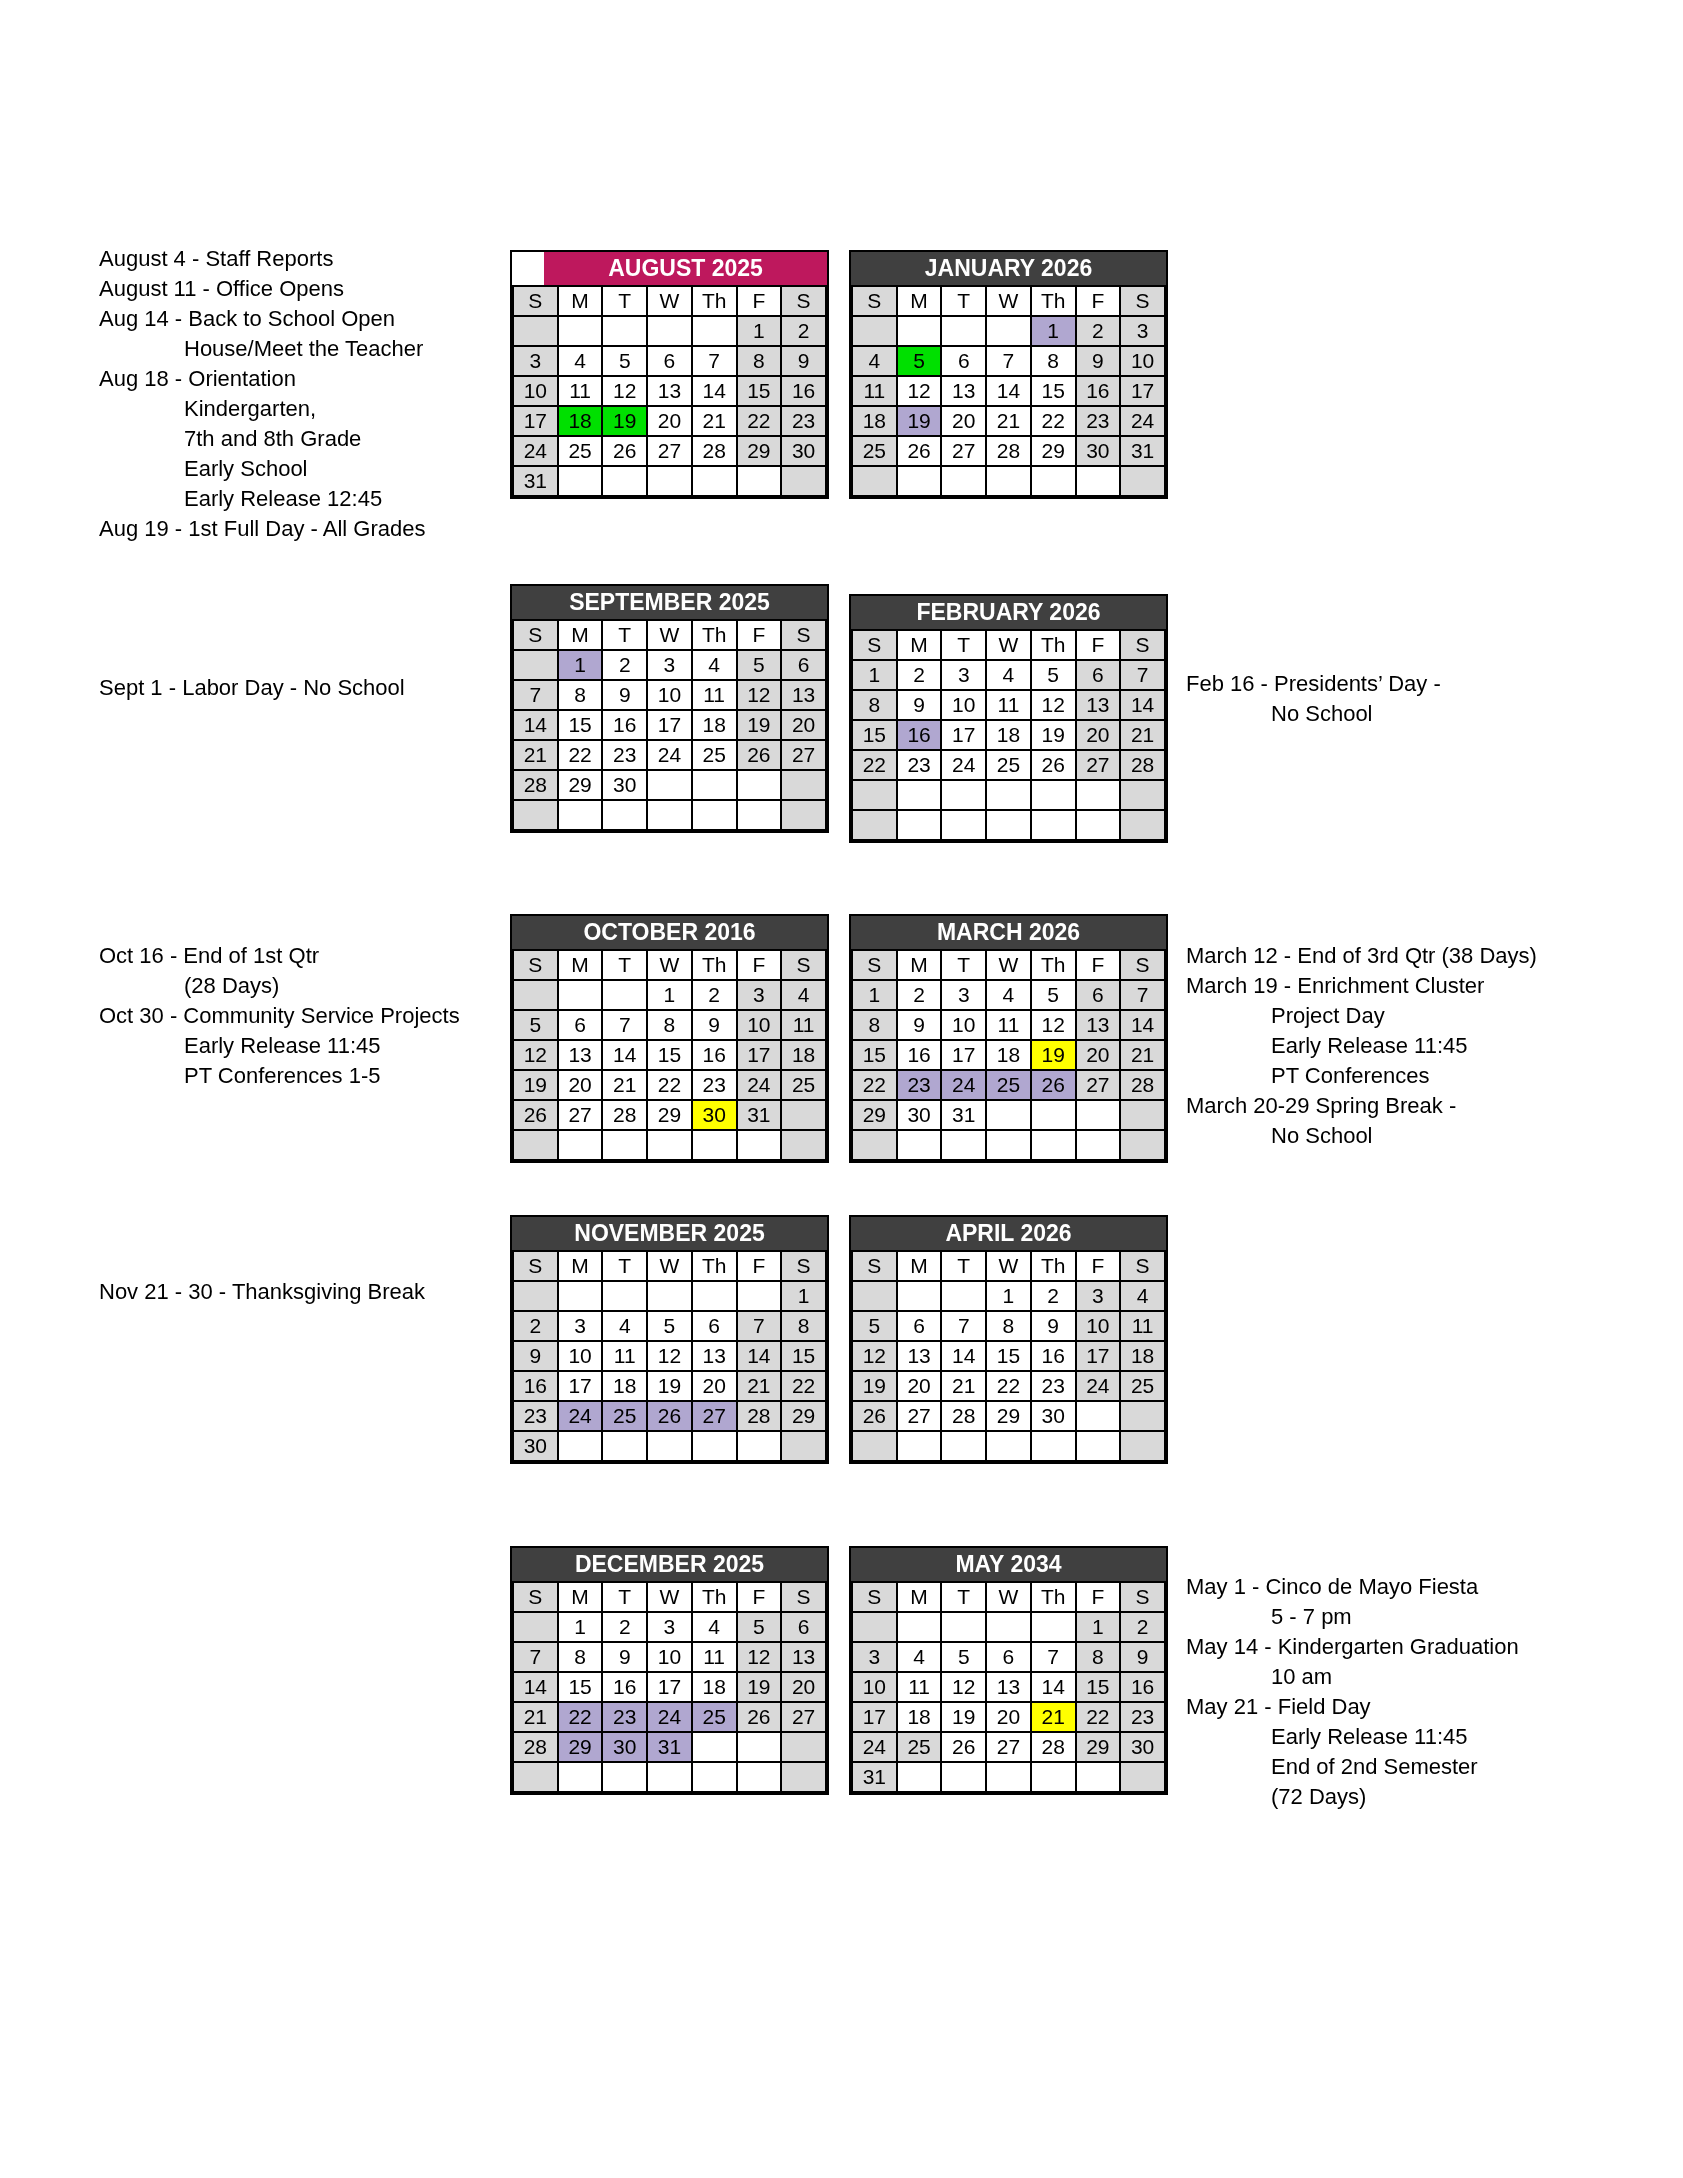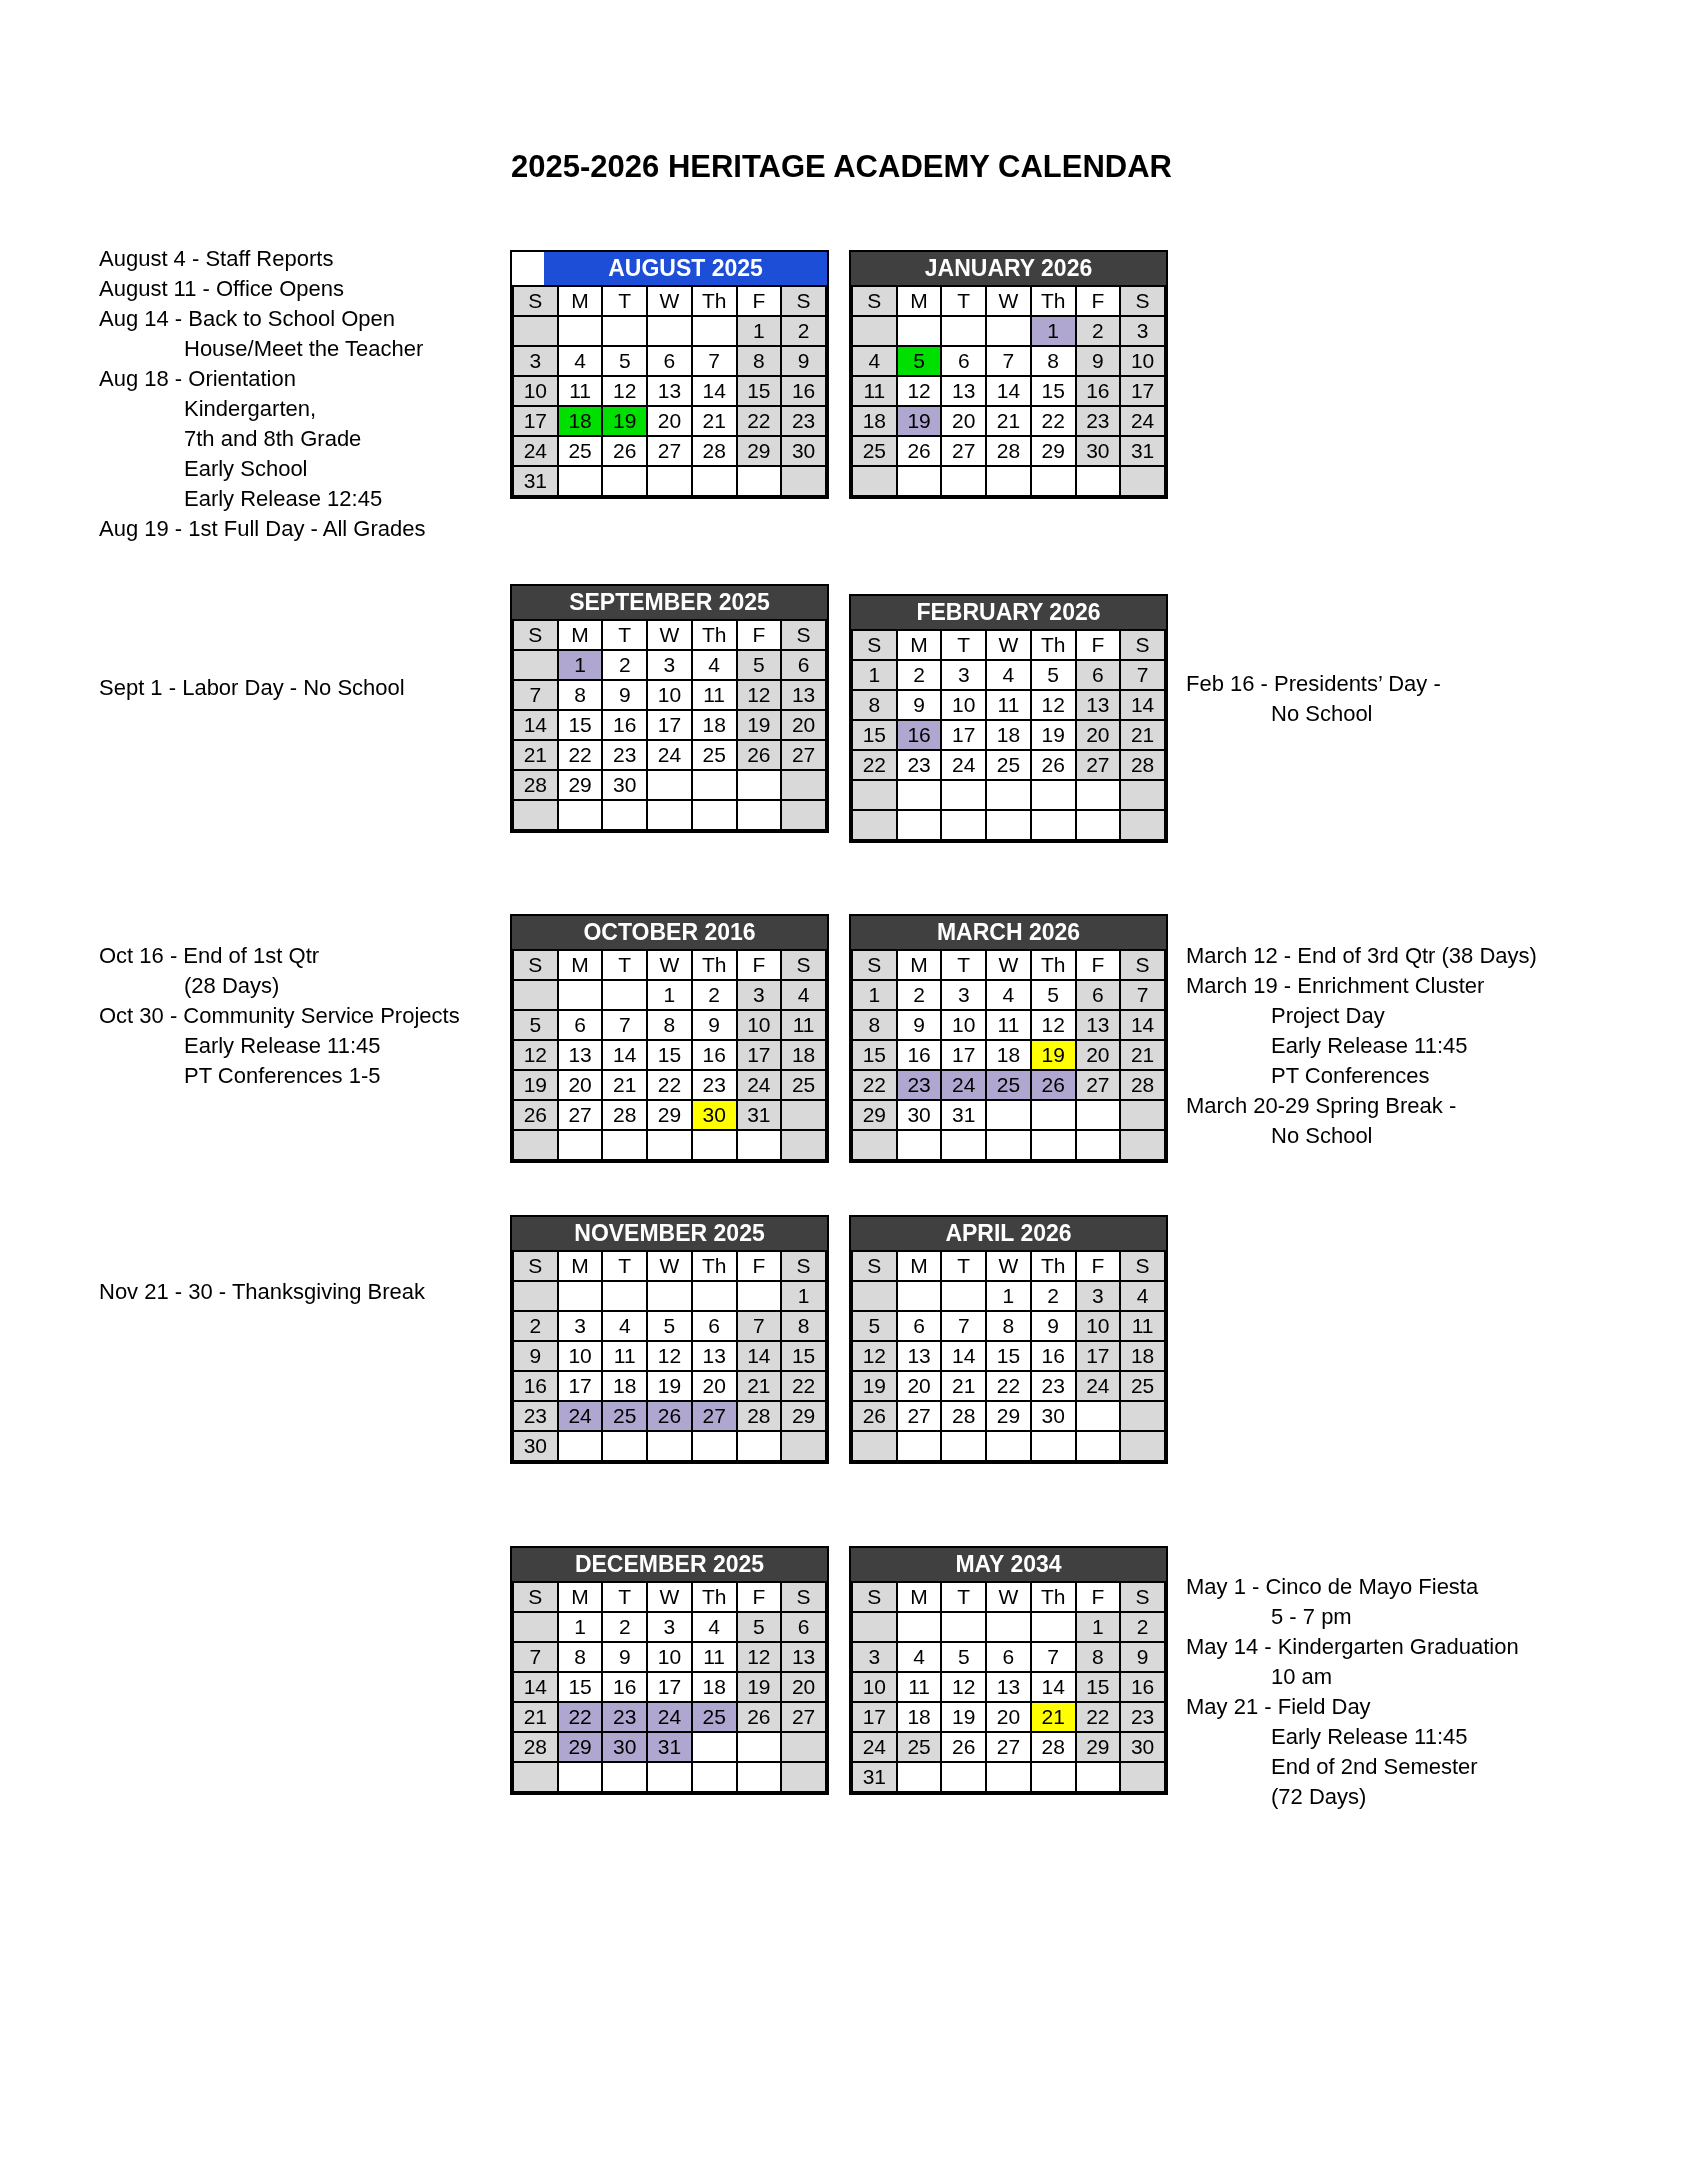--- a/index.html
+++ b/index.html
@@ -47,21 +47,20 @@
     border:2px solid #000; height:30px; padding:0;
     text-align:center; font-size:21px; color:#000;
   }
   .month-grid td.dow { font-size:21px; }
 </style>
 </head>
 <body>
 
 <div class="page">
 
-  <h1 class="title">2025-2026 HERITAGE ACADEMY CALENDAR</h1>
 
   <div class="notes" id="notes-august">
       <div class="note-line">August 4 - Staff Reports</div>
       <div class="note-line">August 11 - Office Opens</div>
       <div class="note-line">Aug 14 - Back to School Open</div>
       <div class="note-line ind">House/Meet the Teacher</div>
       <div class="note-line">Aug 18 - Orientation</div>
       <div class="note-line ind">Kindergarten,</div>
       <div class="note-line ind">7th and 8th Grade</div>
       <div class="note-line ind">Early School</div>
@@ -100,21 +99,21 @@
       <div class="note-line ind">5 - 7 pm</div>
       <div class="note-line">May 14 - Kindergarten Graduation</div>
       <div class="note-line ind">10 am</div>
       <div class="note-line">May 21 - Field Day</div>
       <div class="note-line ind">Early Release 11:45</div>
       <div class="note-line ind">End of 2nd Semester</div>
       <div class="note-line ind">(72 Days)</div>
     </div>
 
   <div class="cal" id="cal-august-2025">
-      <div class="month-bar" style="background: #1d4ed8; color: rgb(255, 255, 255); margin-left: 32px;">AUGUST 2025</div>
+      <div class="month-bar" style="background: #be185d; color: rgb(255, 255, 255); margin-left: 32px;">AUGUST 2025</div>
       <table class="month-grid">
         <tbody>
           <tr>
             <td class="dow" style="background: rgb(217, 217, 217);">S</td>
             <td class="dow" style="background: rgb(255, 255, 255);">M</td>
             <td class="dow" style="background: rgb(255, 255, 255);">T</td>
             <td class="dow" style="background: rgb(255, 255, 255);">W</td>
             <td class="dow" style="background: rgb(255, 255, 255);">Th</td>
             <td class="dow" style="background: rgb(255, 255, 255);">F</td>
             <td class="dow" style="background: rgb(217, 217, 217);">S</td>

